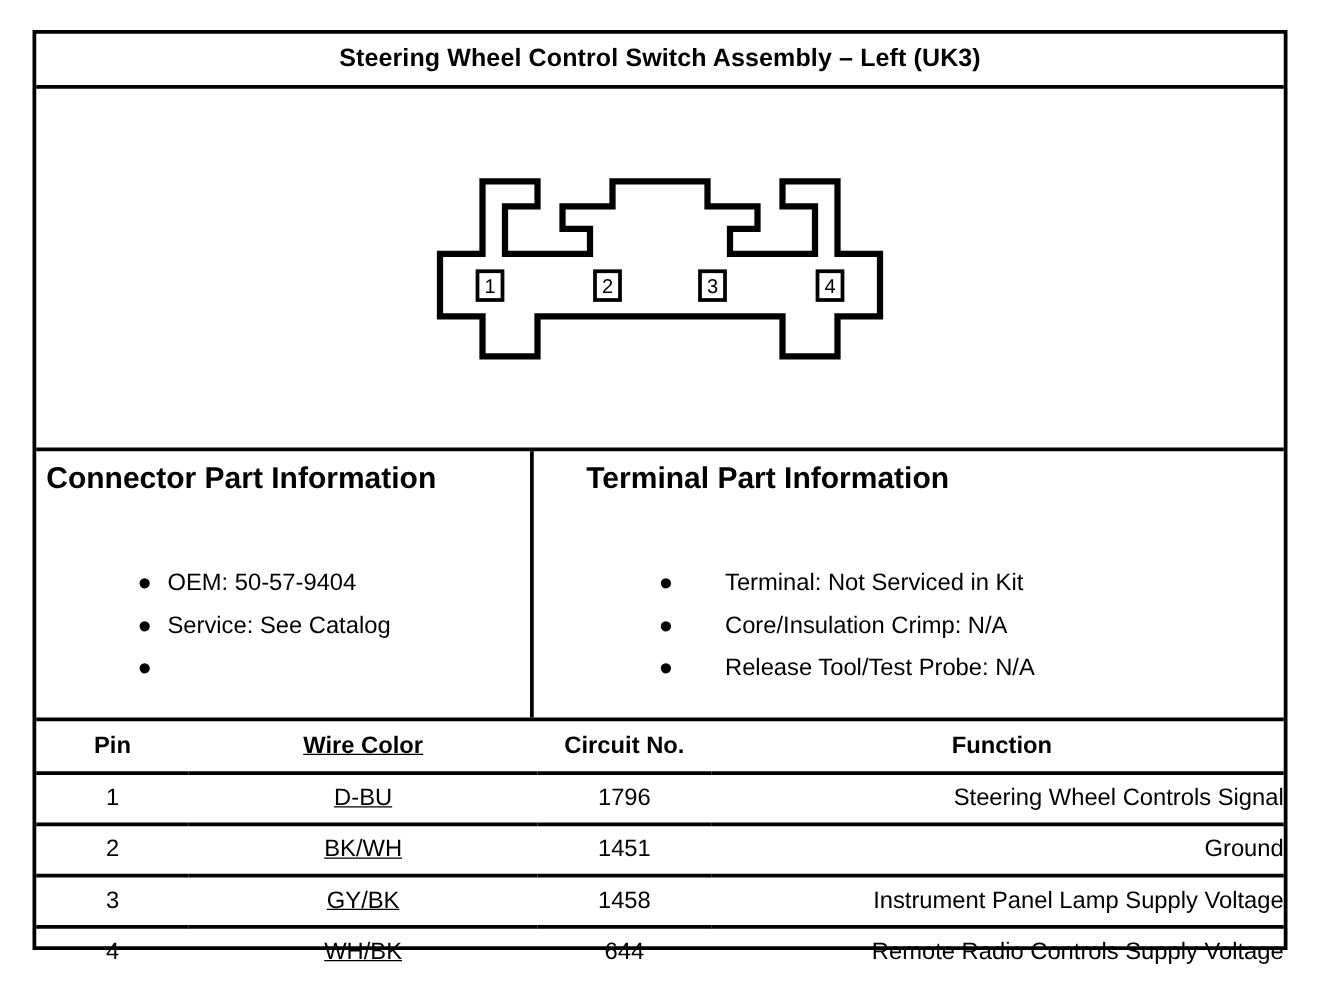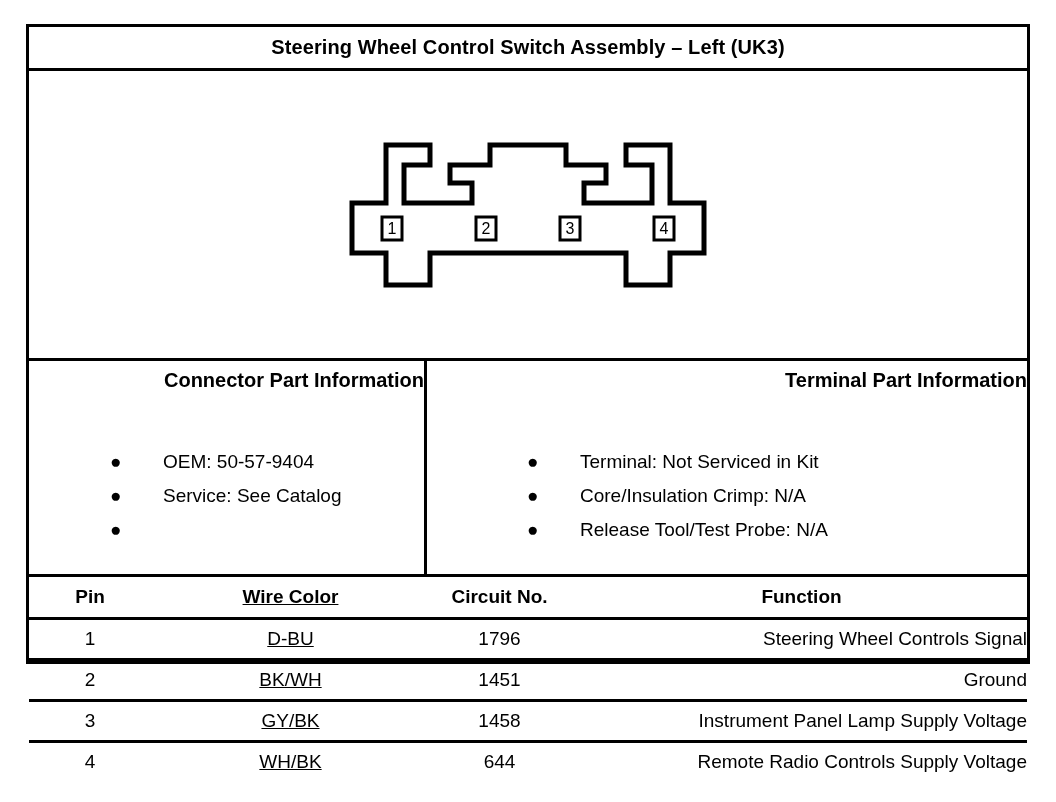--- a/index.html
+++ b/index.html
@@ -15,21 +15,21 @@
     background: #ffffff;
     overflow: hidden;
   }
 
   
   #frame {
     position: absolute;
     left: 26px;
     top: 24px;
     width: 1004px;
-    height: 640px;
+    height: 736px;
     border: 3px solid #000000;
     box-sizing: border-box;
     display: flex;
     flex-direction: column;
   }
 
   
   .title-bar {
     height: 41px;
     flex: 0 0 41px;
@@ -71,25 +71,24 @@
   }
   .info-panel.left {
     flex: 0 0 398px;
     border-right: 3px solid #000;
   }
   .info-panel.right {
     flex: 1 1 auto;
     padding-left: 40px;
   }
   .panel-heading {
-    font-size: 20px;
+    font-size: 24px;
     font-weight: bold;
     color: #000;
     margin: 0 0 0 2px;
-    text-align: right;
   }
   .bullet-list {
     list-style: none;
     margin: 0;
     padding: 0;
   }
   .bullet-list li {
     font-size: 19px;
     color: #000;
     line-height: 34px;
@@ -100,21 +99,21 @@
     position: absolute;
     left: 0;
     top: 0;
     font-size: 19px;
     line-height: 34px;
   }
   .bullet-list li .btext {
     display: inline-block;
   }
   .left .bullet-list { margin-top: 53px; padding-left: 75px; }
-  .left .bullet-list li .btext { margin-left: 53px; }
+  .left .bullet-list li .btext { margin-left: 24px; }
   .right .bullet-list { margin-top: 53px; padding-left: 60px; }
   .right .bullet-list li .btext { margin-left: 53px; }
 
   
   .pin-table {
     flex: 1 1 auto;
     border-collapse: collapse;
     width: 100%;
     table-layout: fixed;
     padding-left: 12px;

